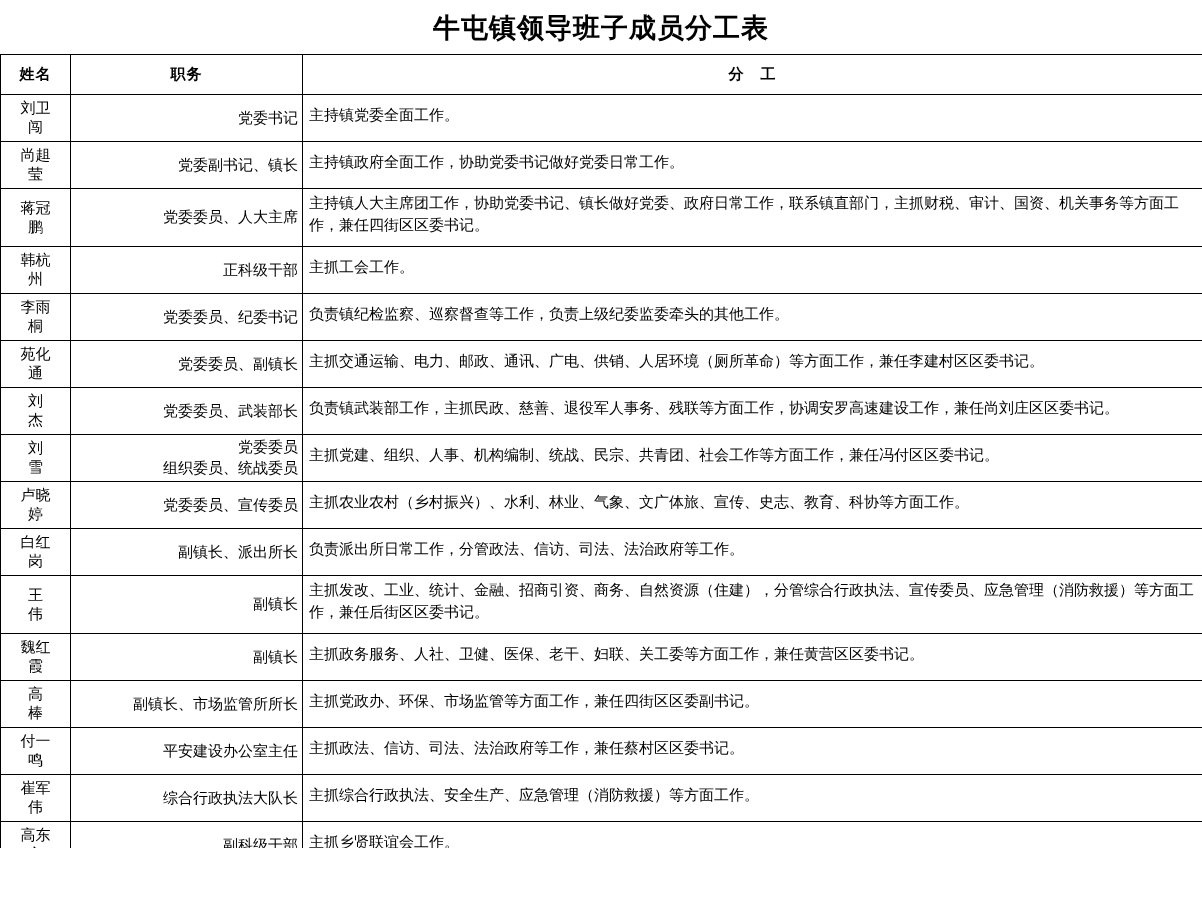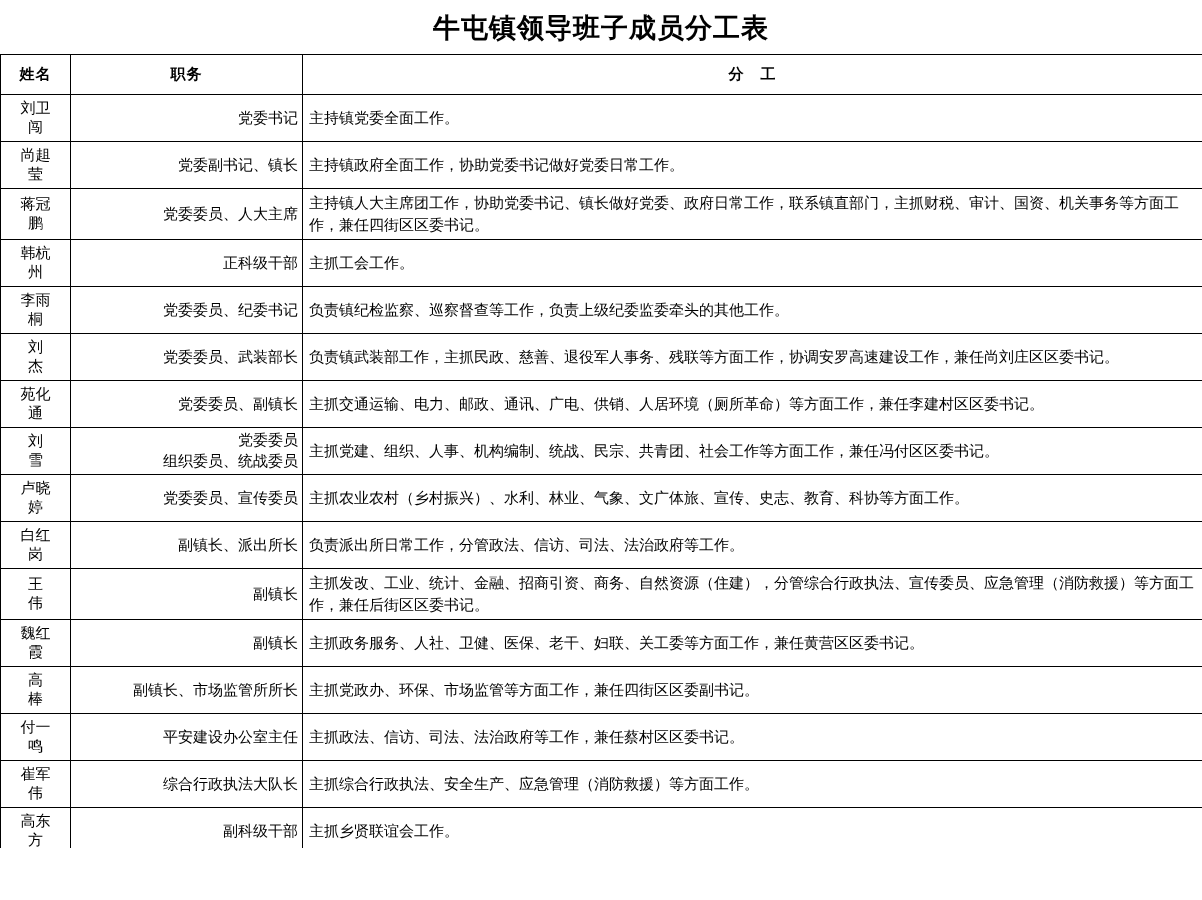--- a/index.html
+++ b/index.html
@@ -53,21 +53,21 @@
     padding: 0 18px;
   }
   td.position-cell {
     text-align: right;
     white-space: pre-line;
     line-height: 21px;
     padding: 2px 4px;
   }
   td.duty-cell {
     text-align: left;
-    padding: 3px 8px 3px 6px;
+    padding: 3px 8px 10px 6px;
     line-height: 22px;
   }
 </style>
 </head>
 <body>
 
 <div class="page">
   <div class="doc-title">牛屯镇领导班子成员分工表</div>
 
   <table class="work-table">
@@ -108,29 +108,29 @@
       <td class="duty-cell">主抓工会工作。</td>
     </tr>
 
     <tr>
       <td class="name-cell">李雨桐</td>
       <td class="position-cell">党委委员、纪委书记</td>
       <td class="duty-cell">负责镇纪检监察、巡察督查等工作，负责上级纪委监委牵头的其他工作。</td>
     </tr>
 
     <tr>
+      <td class="name-cell">苑化通</td>
+      <td class="position-cell">党委委员、副镇长</td>
+      <td class="duty-cell">主抓交通运输、电力、邮政、通讯、广电、供销、人居环境（厕所革命）等方面工作，兼任李建村区区委书记。</td>
+    </tr>
+
+    <tr>
       <td class="name-cell">刘　杰</td>
       <td class="position-cell">党委委员、武装部长</td>
       <td class="duty-cell">负责镇武装部工作，主抓民政、慈善、退役军人事务、残联等方面工作，协调安罗高速建设工作，兼任尚刘庄区区委书记。</td>
-    </tr>
-
-    <tr>
-      <td class="name-cell">苑化通</td>
-      <td class="position-cell">党委委员、副镇长</td>
-      <td class="duty-cell">主抓交通运输、电力、邮政、通讯、广电、供销、人居环境（厕所革命）等方面工作，兼任李建村区区委书记。</td>
     </tr>
 
     <tr>
       <td class="name-cell">刘　雪</td>
       <td class="position-cell">党委委员
 组织委员、统战委员</td>
       <td class="duty-cell">主抓党建、组织、人事、机构编制、统战、民宗、共青团、社会工作等方面工作，兼任冯付区区委书记。</td>
     </tr>
 
     <tr>

